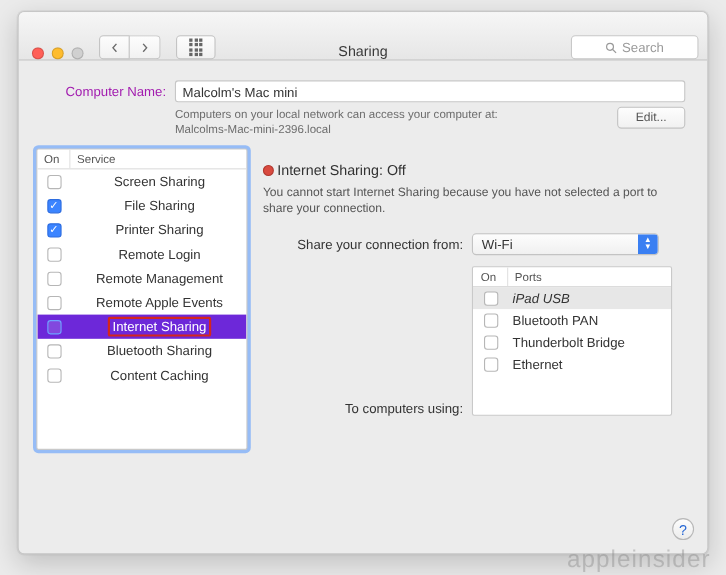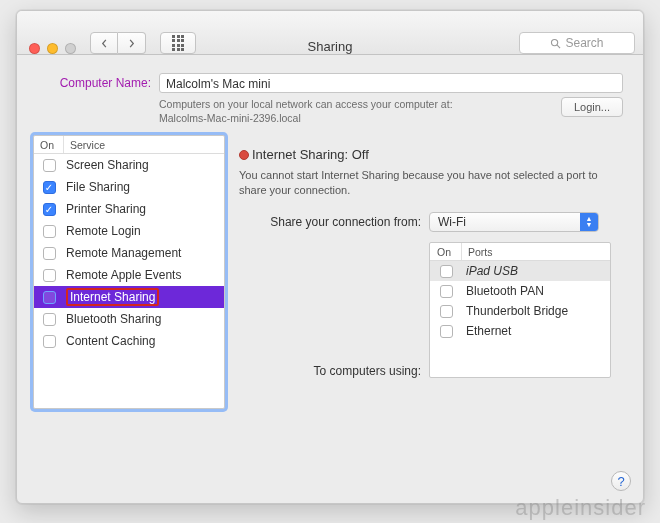--- a/index.html
+++ b/index.html
@@ -69,21 +69,21 @@
     border:1px solid #c9c9c9; border-radius:2px;
     box-shadow: 0 0 0 3px rgba(80,150,255,0.55);
     overflow:hidden;
   }
   .lhead { display:flex; height:18px; border-bottom:1px solid #dcdcdc; font-size:10.5px; color:#555;}
   .lhead .c1{ width:30px; padding-left:6px; border-right:1px solid #e1e1e1; display:flex; align-items:center;}
   .lhead .c2{ flex:1; padding-left:6px; display:flex; align-items:center;}
   .srow { display:flex; align-items:center; height:22px; font-size:12px;}
   .srow.sel { background:#6d28d9; color:#fff;}
   .srow .cb { width:30px; display:flex; justify-content:center;}
-  .srow .nm { flex:1; padding-left:2px; white-space:nowrap;}
+  .srow .nm { flex:1; padding-left:2px; white-space:nowrap;text-align:center;}
   .chk {
     width:13px; height:13px; border:1px solid #b6b6b6; border-radius:3px;
     background:#fff; display:inline-flex; align-items:center; justify-content:center;
   }
   .chk.on { background:#3b84ff; border-color:#2e6de0; color:#fff; font-size:10px;}
   .srow.sel .chk { border-color:#6ea4ff; background:rgba(255,255,255,0.15);}
   .redbox { border:2px solid #d4261d; padding:0 2px; border-radius:2px;}
   
   .detail { flex:1; font-size:12px; color:#333;}
   .statusline{ display:flex; align-items:center; gap:3px; font-size:13px; margin-top:12px;}
@@ -184,21 +184,21 @@
     <div class="namerow">
       <div class="lbl">Computer Name:</div>
       <div class="nameinput">Malcolm's Mac mini</div>
     </div>
     <div class="subrow">
       <div class="pad"></div>
       <div class="subtext">
         <span>Computers on your local network can access your computer at:</span><br>
         <span>Malcolms-Mac-mini-2396.local</span>
       </div>
-      <div class="btn editbtn">Login...</div>
+      <div class="btn editbtn">Edit...</div>
     </div>
 
     <div class="split">
 
       <div class="leftpane">
         <div class="lhead">
           <div class="c1">On</div>
           <div class="c2">Service</div>
         </div>
         <div id="services-body">

